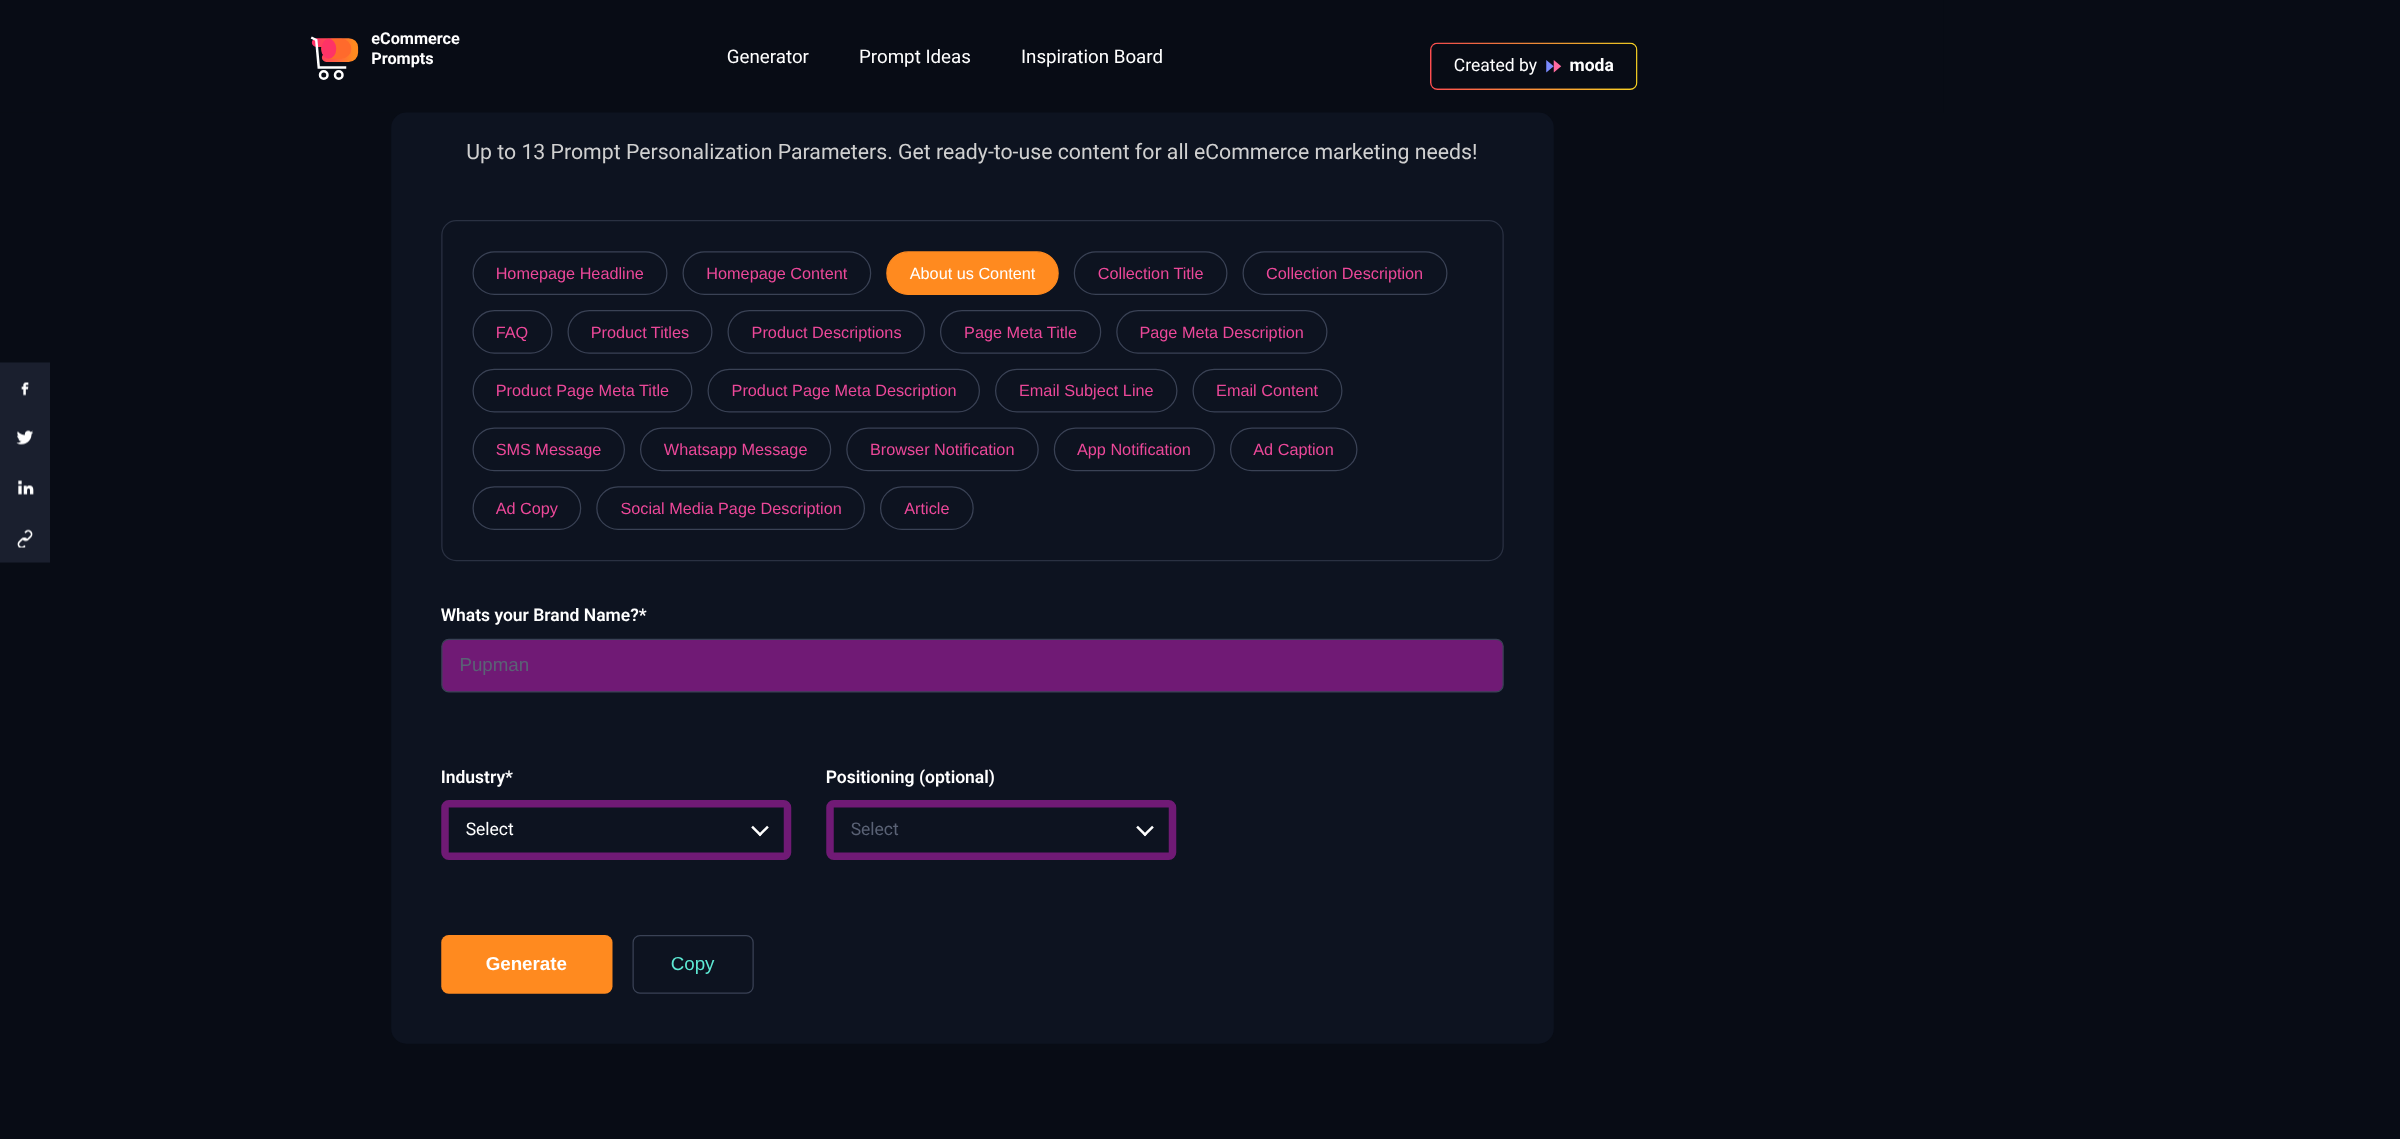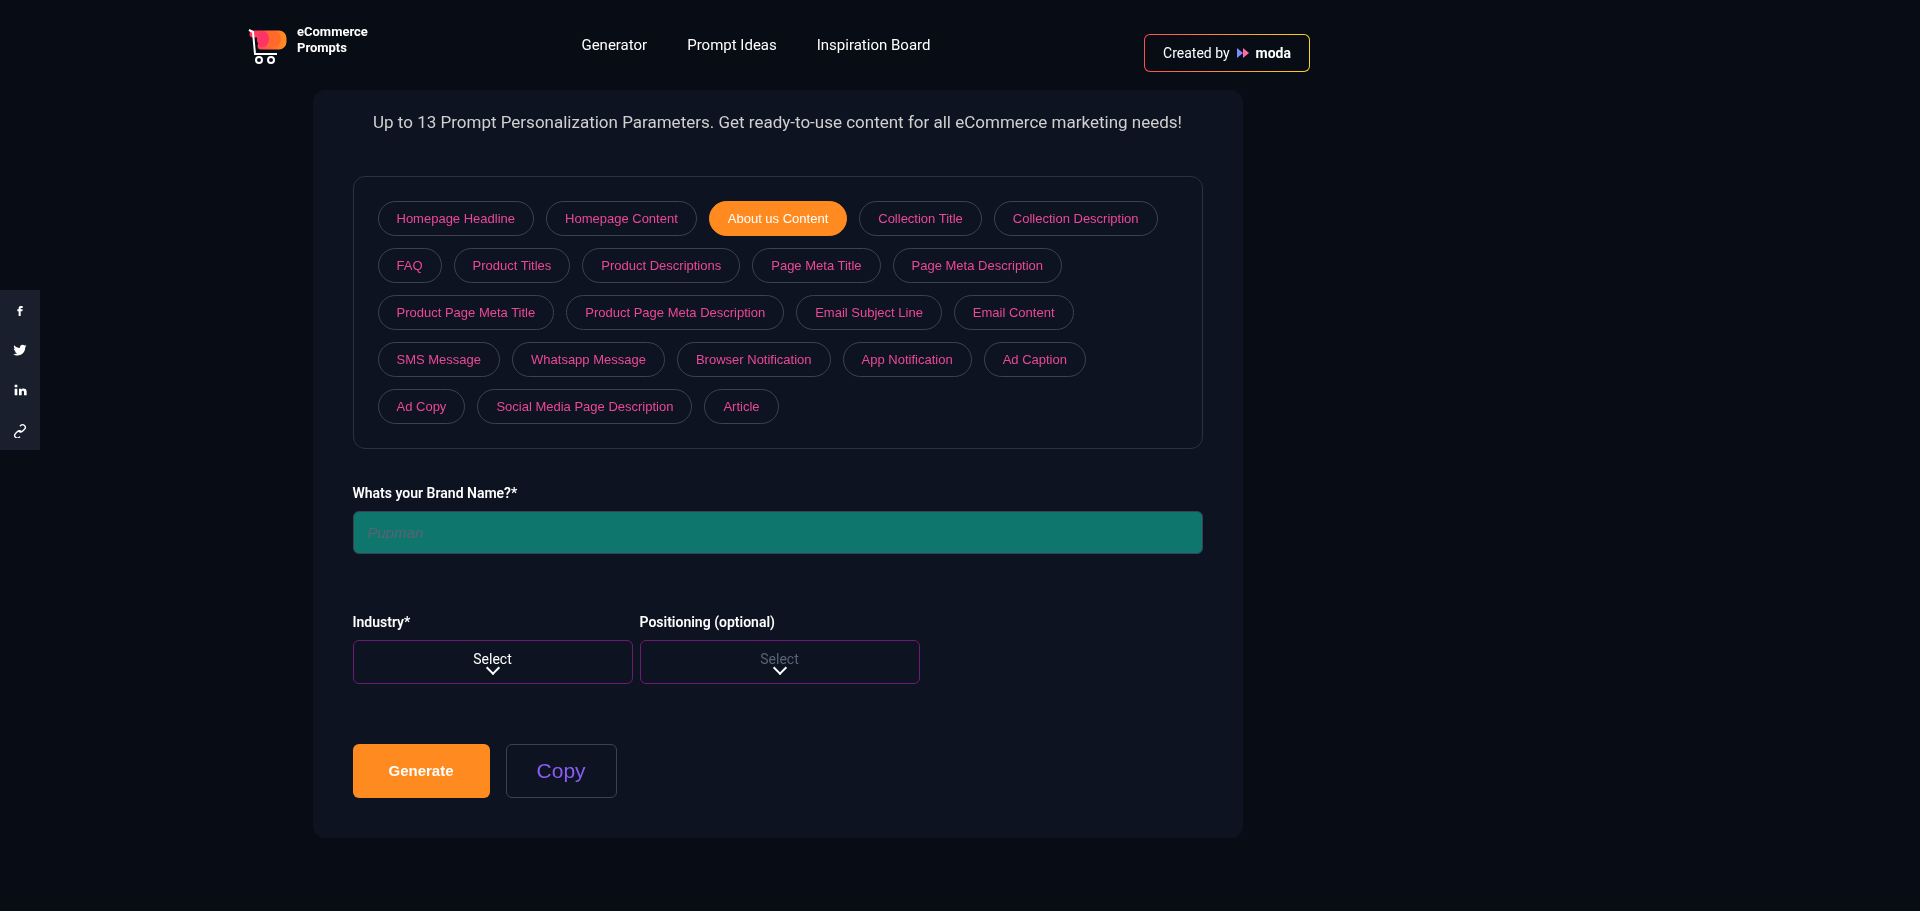--- a/index.html
+++ b/index.html
@@ -142,41 +142,39 @@
   flex: 1;
   display: flex;
   flex-direction: column;
   gap: 10px;
 }
 .form-label {
   font-size: 14px;
   font-weight: 600;
 }
 .form-input {
-  background: #0f766e;
+  background: #701a75;
   border: 1px solid #3a4255;
   border-radius: 6px;
   padding: 12px 14px;
   color: #fff;
   font-size: 15px;
-  font-style: italic;
 }
 .form-input::placeholder { color: #5a6275; }
 .form-select {
   background: #0d1320;
-  border: 1px solid #701a75;
+  border: 6px solid #701a75;
   border-radius: 6px;
   padding: 10px 14px;
   color: #fff;
   font-size: 14px;
   display: flex;
   justify-content: space-between;
   align-items: center;
   cursor: pointer;
-  flex-direction: column;
 }
 .form-select.placeholder span:first-child { color: #5a6275; }
 .chevron {
   width: 10px;
   height: 10px;
   border-right: 2px solid #fff;
   border-bottom: 2px solid #fff;
   transform: rotate(45deg);
   margin-top: -4px;
 }
@@ -191,30 +189,30 @@
   color: #fff;
   font-weight: 600;
   padding: 14px 36px;
   border-radius: 6px;
   font-size: 15px;
   cursor: pointer;
 }
 .btn-secondary {
   background: transparent;
   border: 1px solid #3a4255;
-  color: #8b5cf6;
+  color: #5eead4;
   font-weight: 500;
   padding: 14px 30px;
   border-radius: 6px;
-  font-size: 21px;
+  font-size: 15px;
   cursor: pointer;
 }
 .selects-row {
   display: flex;
-  gap: 7px;
+  gap: 28px;
   padding: 60px 40px 0;
 }
 .select-group { width: 280px; display: flex; flex-direction: column; gap: 10px; }
 </style>
 </head>
 <body>
 
 <div class="header">
   <div class="logo">
     <div class="logo-icon">

